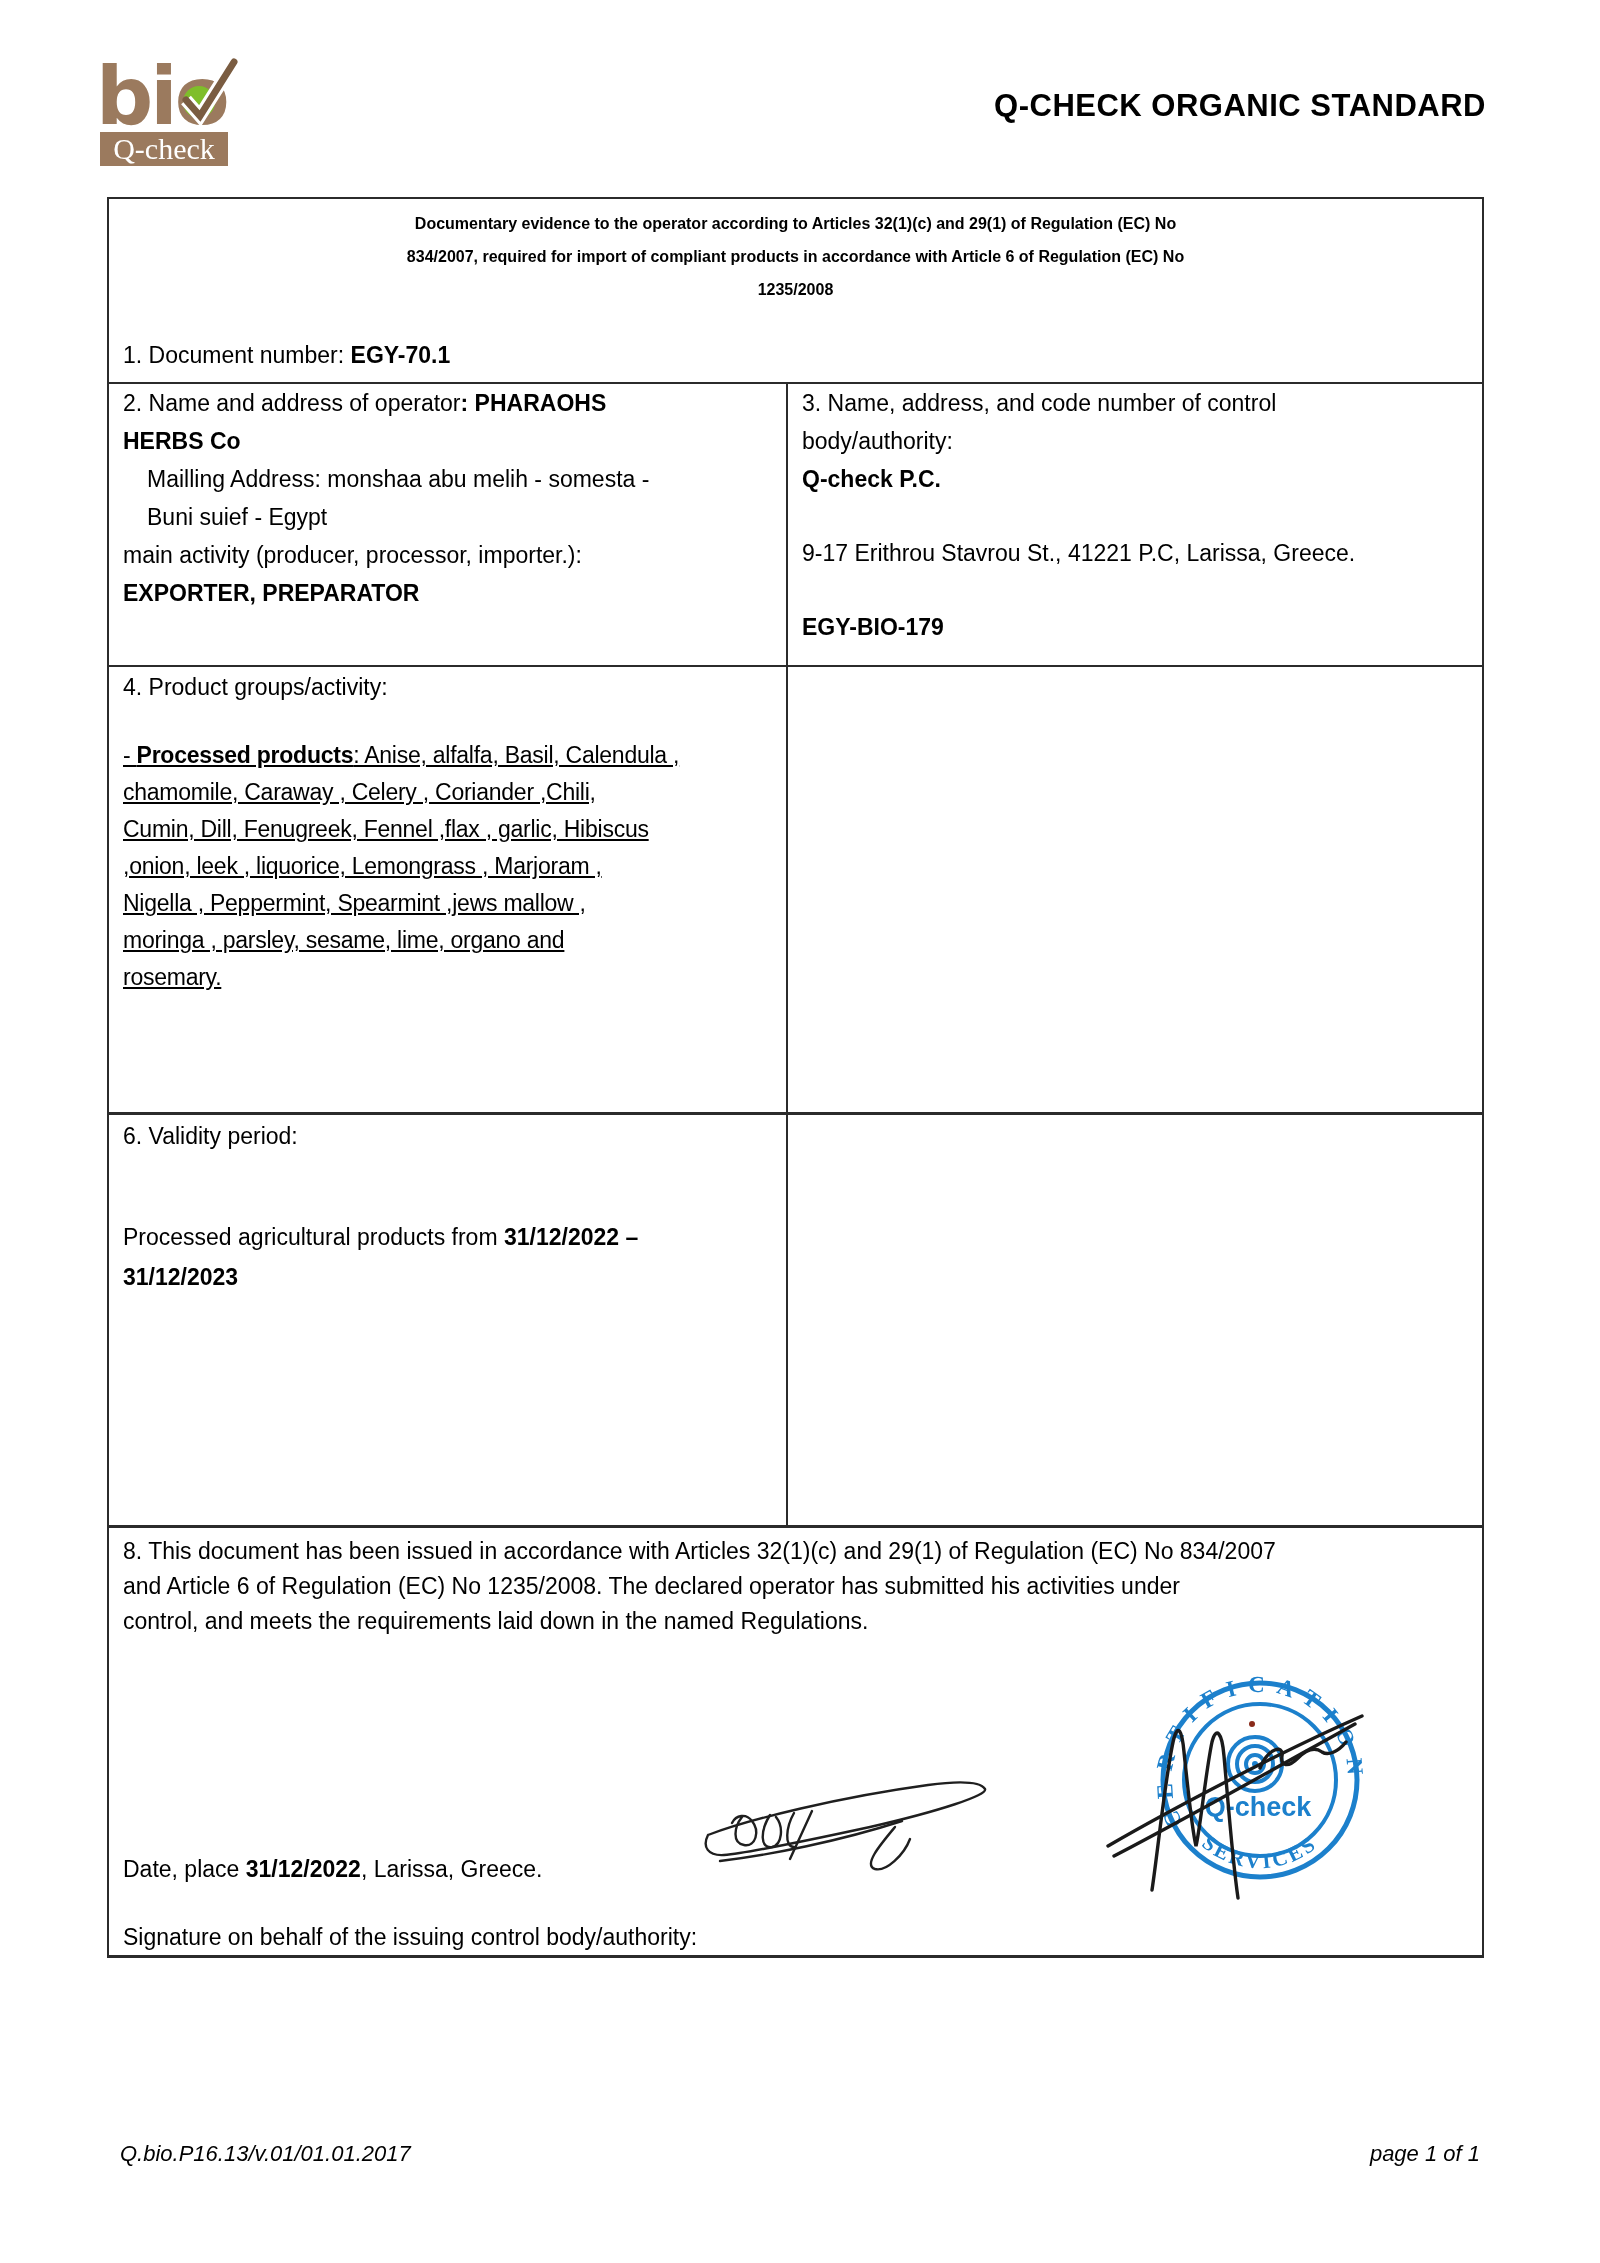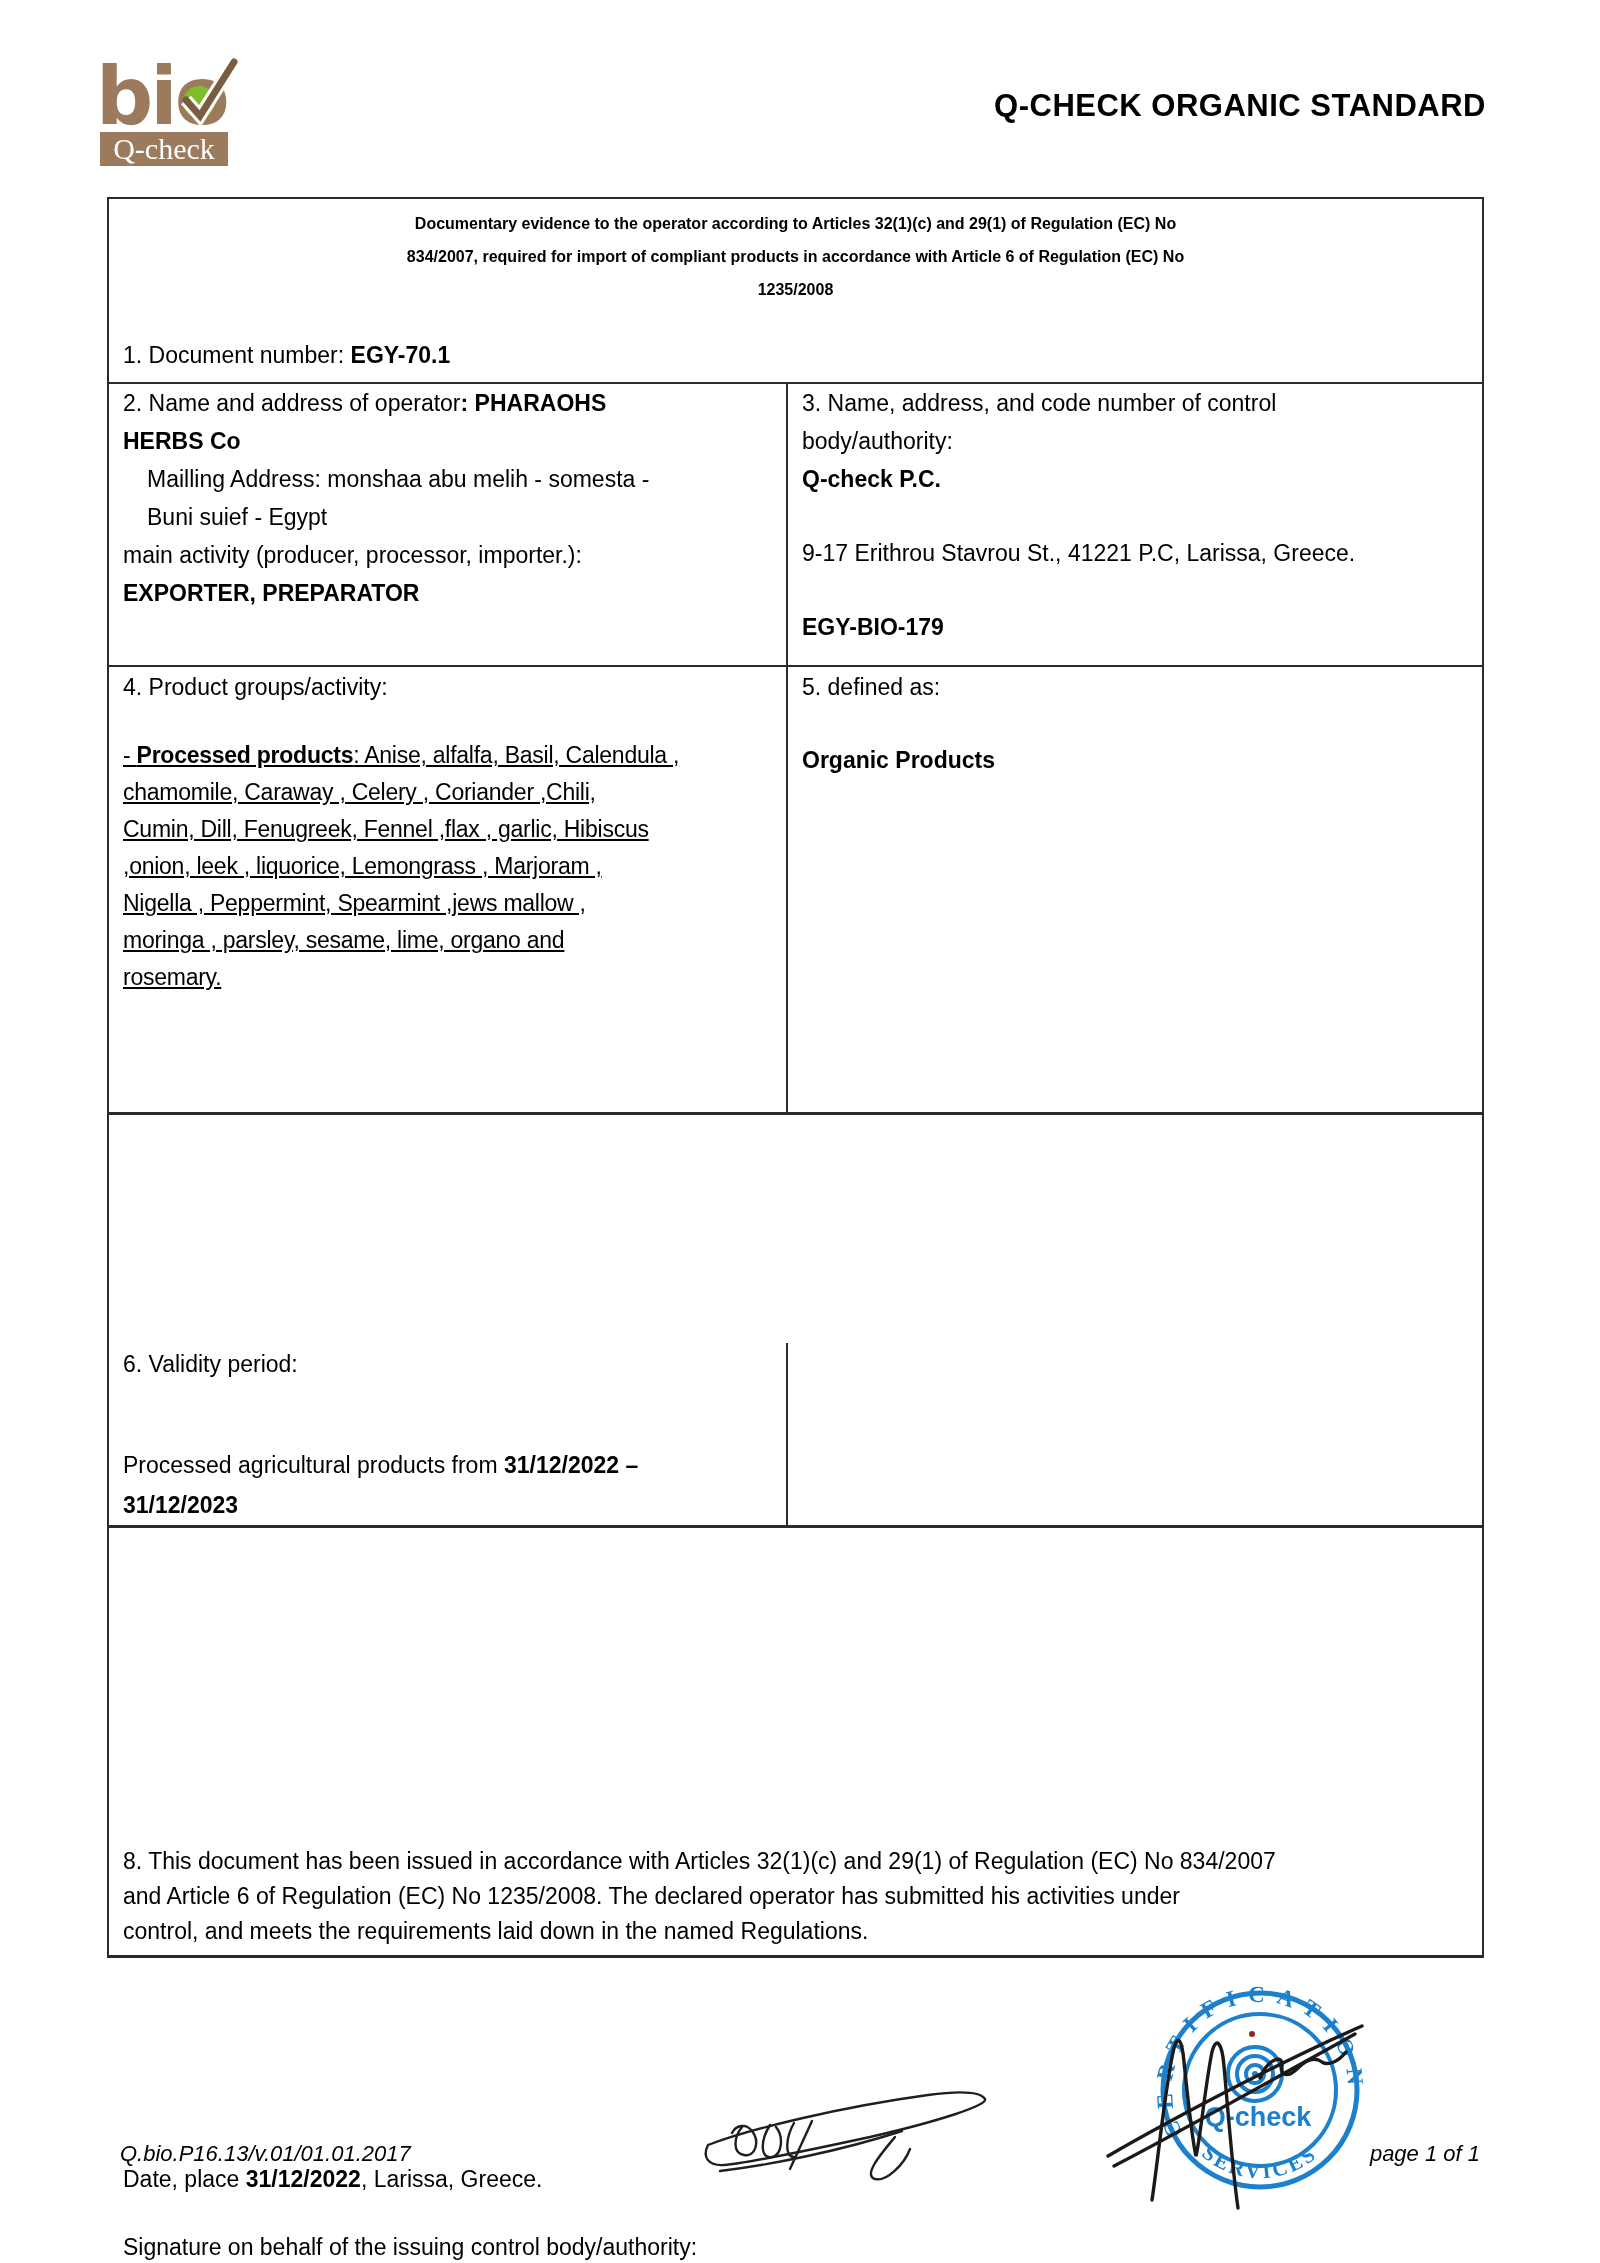--- a/index.html
+++ b/index.html
@@ -7,21 +7,21 @@
         font-family:"Liberation Sans",sans-serif;color:#000;}
   
   .logo{position:absolute;left:100px;top:50px;}
   .brand-title{position:absolute;top:88px;right:114px;font-size:31px;font-weight:700;
         letter-spacing:.5px;white-space:nowrap;}
   
   .tbl{position:absolute;left:107px;top:197px;width:1373px;border:2px solid #2b2b2b;
        border-bottom-width:3px;}
   .tr{display:flex;align-items:stretch;border-top:2px solid #2b2b2b;}
   .tr:first-child{border-top:none;}
-  .tr.thick{border-top-width:3px;align-items:flex-end;}
+  .tr.thick{border-top-width:3px;}
   .td{box-sizing:border-box;padding:0 14px;font-size:23px;line-height:38px;}
   .td.l{width:679px;flex:none;border-right:2px solid #2b2b2b;}
   .td.r{flex:1;}
   .h1{height:183px}.h2{height:281px}.h3{height:445px}.h4{height:410px}.h5{height:427px}
   .ws{white-space:pre-line;}
   .b{font-weight:700;}
   .title{font-weight:700;text-align:center;font-size:16px;line-height:33px;padding-top:8px;}
   .docline{margin-top:33px;line-height:33px;}
   .indent{padding-left:24px;}
   .gap34{margin-top:36px;}
@@ -89,24 +89,20 @@
       <div class="td l">
         <div>4. Product groups/activity:</div>
         <div class="plist"><span>- </span><span class="b">Processed products</span><span class="ws">: Anise, alfalfa, Basil, Calendula ,
 chamomile, Caraway , Celery , Coriander ,Chili,
 Cumin, Dill, Fenugreek, Fennel ,flax , garlic, Hibiscus
 ,onion, leek , liquorice, Lemongrass , Marjoram ,
 Nigella , Peppermint, Spearmint ,jews mallow ,
 moringa , parsley, sesame, lime, organo and
 rosemary.</span></div>
       </div>
-      <div class="td r">
-        <div>5. defined as:</div>
-        <div class="b defval">Organic Products</div>
-      </div>
     </div>
 
     <div class="tr h4 r4 thick">
       <div class="td l">
         <div>6. Validity period:</div>
         <div class="vpara"><span>Processed agricultural products from </span><span class="b ws">31/12/2022 –
 31/12/2023</span></div>
       </div>
     </div>
 

